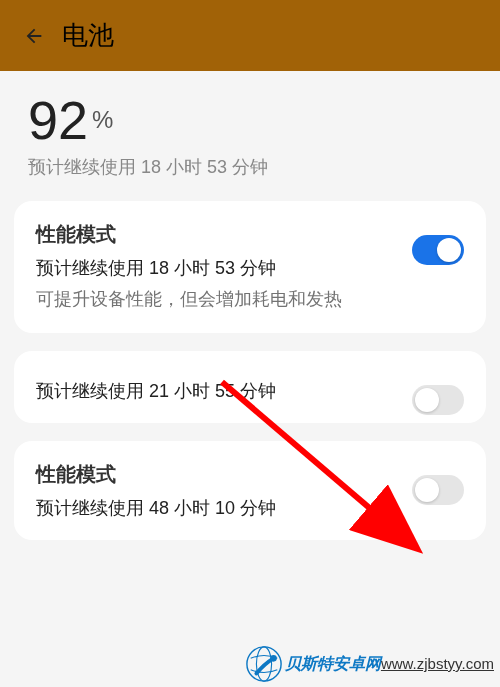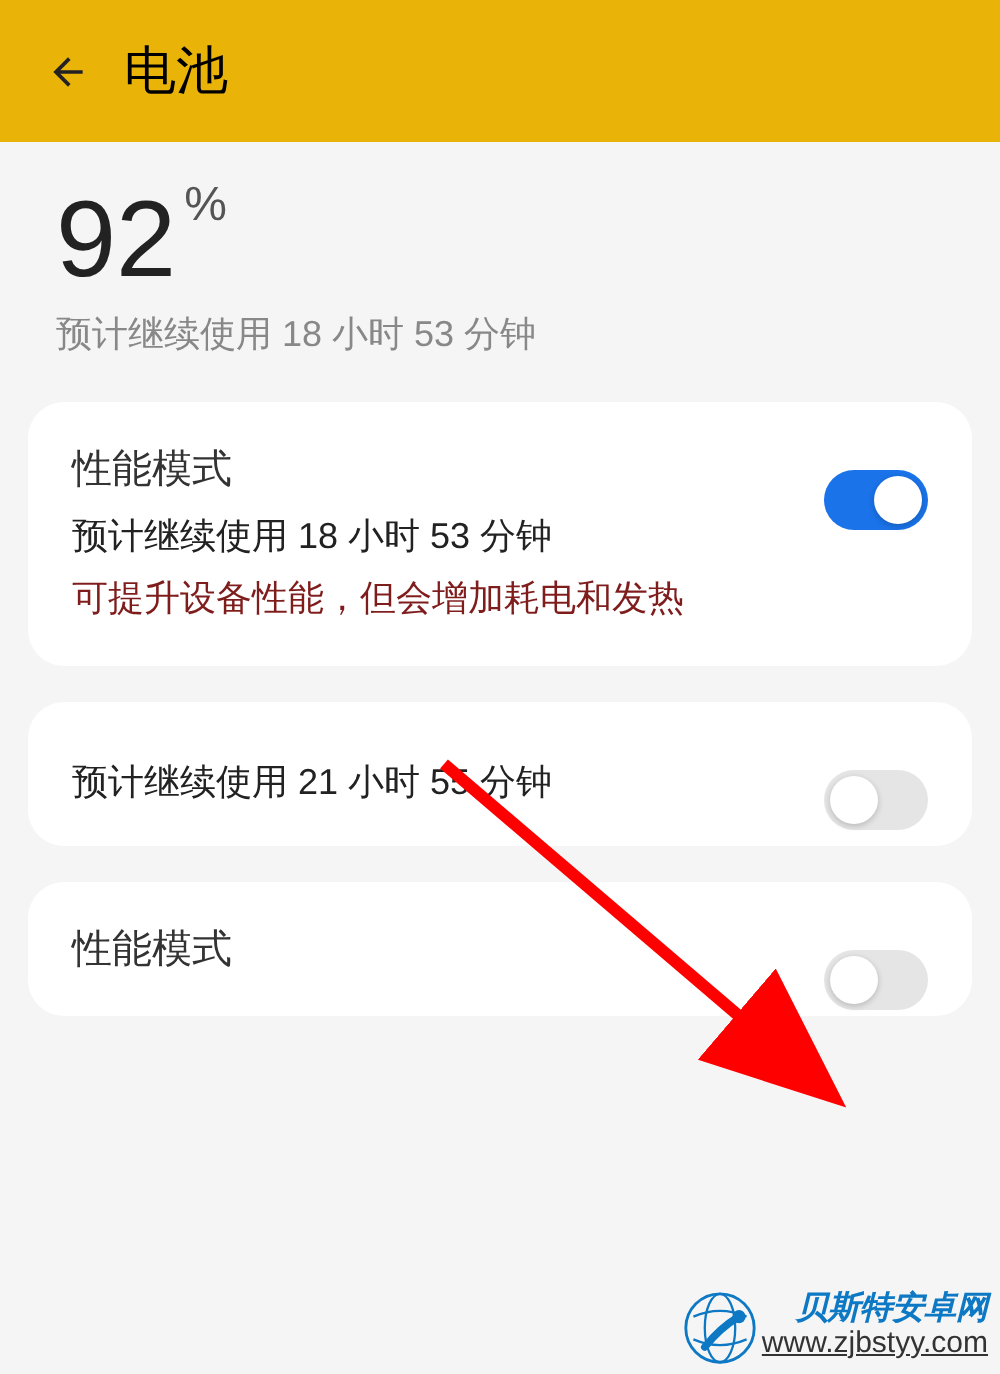--- a/index.html
+++ b/index.html
@@ -12,21 +12,21 @@
       height: 687px;
       background: #f5f5f5;
       font-family: -apple-system, BlinkMacSystemFont, "Segoe UI", sans-serif;
       position: relative;
       overflow: hidden;
     }
     .header {
       display: flex;
       align-items: center;
       padding: 18px 20px;
-      background: #eab308;
+      background: #a16207;
     }
     .back-arrow {
       width: 28px;
       height: 28px;
       display: flex;
       align-items: center;
       justify-content: center;
       margin-right: 14px;
     }
     .back-arrow svg {
@@ -36,21 +36,21 @@
     .header-title {
       font-size: 26px;
       font-weight: 500;
       color: #000;
     }
     .battery-summary {
       padding: 18px 28px 22px;
     }
     .battery-percent {
       display: flex;
-      align-items: flex-start;
+      align-items: center;
     }
     .battery-big {
       font-size: 54px;
       font-weight: 400;
       color: #222;
     }
     .battery-small {
       font-size: 24px;
       color: #555;
       margin-left: 4px;
@@ -63,30 +63,30 @@
     .card {
       background: #fff;
       border-radius: 18px;
       margin: 0 14px 18px;
       padding: 20px 22px;
       position: relative;
     }
     .card-title {
       font-size: 20px;
       color: #333;
-      font-weight: 400;
+      font-weight: 700;
     }
     .card-sub {
       font-size: 18px;
       color: #222;
       margin-top: 8px;
     }
     .card-desc {
       font-size: 18px;
-      color: #7f1d1d;
+      color: #737373;
       margin-top: 6px;
       line-height: 1.5;
     }
     .toggle {
       position: absolute;
       right: 22px;
       top: 34px;
       width: 52px;
       height: 30px;
       border-radius: 15px;
@@ -131,22 +131,22 @@
       display: flex;
       align-items: center;
     }
     .watermark-icon {
       width: 38px;
       height: 38px;
       margin-right: 2px;
     }
     .watermark-text {
       display: flex;
-      flex-direction: column;
-      align-items: flex-end;
+      flex-direction: row;
+      align-items: center;
     }
     .watermark-cn {
       font-size: 16px;
       font-weight: bold;
       color: #0d78c4;
       font-style: italic;
       line-height: 1;
     }
     .watermark-url {
       font-size: 15px;
@@ -186,20 +186,21 @@
 
 <div class="card">
   <div class="card-sub">预计继续使用 21 小时 55 分钟</div>
   <div class="toggle toggle-off">
     <div class="toggle-knob"></div>
   </div>
 </div>
 
 <div class="card">
   <div class="card-title">性能模式</div>
+  <div class="card-sub">预计继续使用 48 小时 10 分钟</div>
   <div class="toggle toggle-off">
     <div class="toggle-knob"></div>
   </div>
 </div>
 
 <svg class="arrow-annotation" viewBox="0 0 224 190">
   <defs>
     <marker id="arrowhead" markerWidth="12" markerHeight="10" refX="10" refY="5" orient="auto">
       <polygon points="0 0, 12 5, 0 10" fill="#ff0000"></polygon>
     </marker>

